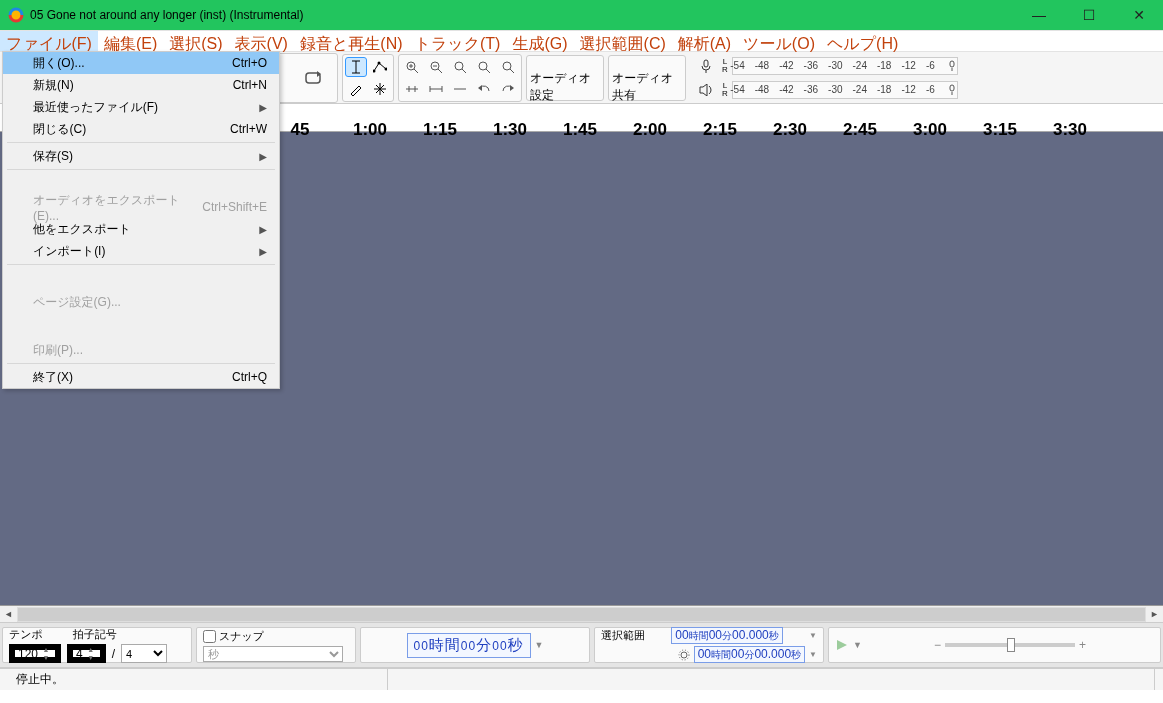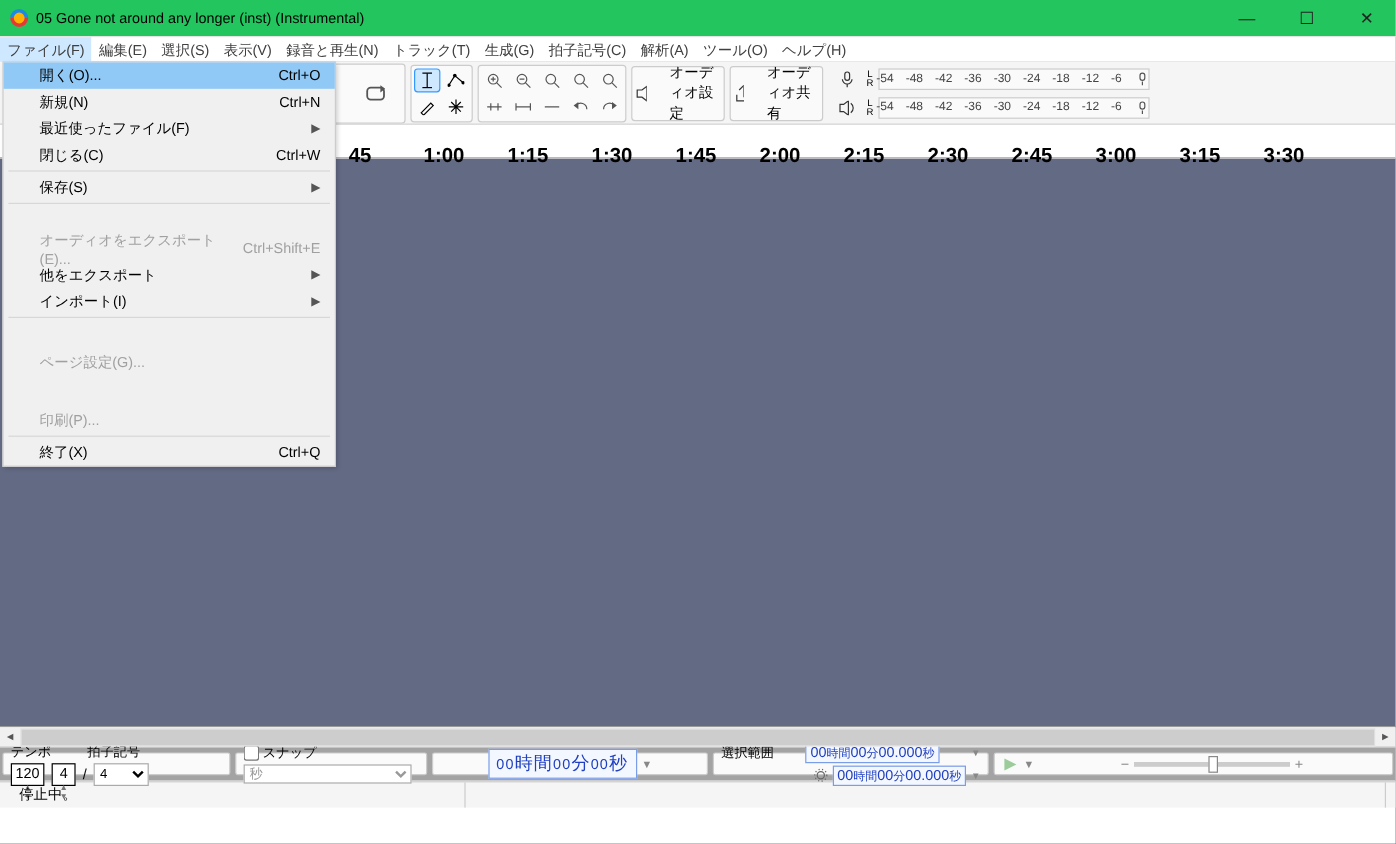--- a/index.html
+++ b/index.html
@@ -7,40 +7,40 @@
 
 
 .titlebar { display: flex; align-items: center; height: 30px; padding: 0 8px; background: #22c55e; }
 .titlebar .logo { width: 16px; height: 16px; margin-right: 6px; }
 .titlebar .title { flex: 1; font-size: 12px; color: #000; }
 .win-controls { display: flex; gap: 18px; align-items: center; }
 .win-controls span { width: 32px; text-align: center; font-size: 14px; color: #222; cursor: default; }
 
 
 .menubar { display: flex; height: 22px; background: #fff; border-top: 1px solid #e3e3e3; border-bottom: 1px solid #e3e3e3;}
-.menubar .mitem { padding: 3px 6px; font-size: 12px; color: #404040; cursor: default; }
+.menubar .mitem { padding: 3px 6px; font-size: 16px; color: #c2410c; cursor: default; }
 .menubar .mitem.open { background: #cde8ff; }
 
 
 .dropdown {
   position: absolute; top: 51px; left: 2px; width: 278px;
   background: #f0f0f0; border: 1px solid #ccc; box-shadow: 2px 2px 4px rgba(0,0,0,0.2); z-index: 100;
 }
 .dropdown .drow { display: flex; justify-content: space-between; align-items: center; height: 22px; padding: 0 12px 0 30px; color: #000; }
 .dropdown .drow.highlight { background: #90c8f6; }
 .dropdown .drow.disabled { color: #a0a0a0; margin-top: 26px; }
 .dropdown hr { border: none; border-top: 1px solid #d7d7d7; margin: 2px 4px; }
 .dropdown .arrow { font-size: 10px; color: #555; }
 
 
 .toolbar { display: flex; align-items: center; height: 52px; background: #f5f5f5; border-bottom: 1px solid #ccc; padding: 0 4px; }
 .tgroup { display: flex; align-items: center; border: 1px solid #ccc; background: #fafafa; border-radius: 3px; margin-right: 4px; padding: 1px; }
 .tbtn { width: 28px; height: 28px; display: flex; align-items: center; justify-content: center; border: 1px solid transparent; margin: 1px; }
 .tbtn.large { width: 44px; height: 44px; }
-.tbtn.wide { width: 72px; height: 40px; flex-direction: row; gap: 19px; font-size: 11px; }
+.tbtn.wide { width: 72px; height: 40px; flex-direction: column; gap: 19px; font-size: 11px; }
 .tbtn.sel { background: #cde8ff; border: 1px solid #3399ff; border-radius: 3px; }
 .subgrid { display: grid; grid-template-columns: repeat(5,24px); grid-auto-rows: 22px; }
 .subgrid2b { display: grid; grid-template-columns: repeat(2,24px); grid-auto-rows: 22px; }
 .subgrid .tbtn, .subgrid2 .tbtn, .subgrid2b .tbtn { width:22px; height:20px; margin:1px; }
 
 
 .metercol { display:flex; flex-direction:column; margin-left:4px; }
 .meterpair { display:flex; align-items:center; gap:4px; }
 .lr { font-size:8px; line-height:8px; text-align:center; }
 .meter { width: 226px; height: 18px; border: 1px solid #ccc; background: #fafafa; position: relative; display:flex; align-items:center; justify-content:flex-end; gap:10px; padding:0 0 0 4px; font-size:10px; color:#444; }
@@ -52,25 +52,25 @@
 .ruler .tick { position: absolute; top: 16px; font-size: 17px; color: #000; font-weight: bold; transform: translateX(-50%); }
 .tracks { height: 474px; background: #636a84; border-bottom: 1px solid #999; }
 
 
 .hscroll { height: 17px; background: #f0f0f0; display: flex; align-items: center; border-bottom: 1px solid #ccc; }
 .hscroll .track { flex: 1; height: 15px; background: #f0f0f0; position: relative; border: 1px solid #dedede; }
 .hscroll .thumb { position:absolute; left:0; width: 100%; height:100%; background:#cdcdcd; }
 .hscroll .sbtn { width: 17px; height: 15px; display:flex; align-items:center; justify-content:center; font-size:9px; color:#555; }
 
 
-.bottom { display:flex; height:28px; background:#a3a3a3; border-bottom:1px solid #ccc; }
+.bottom { display:flex; height:45px; background:#e5e5e5; border-bottom:1px solid #ccc; }
 .panel { border:1px solid #ccc; background:#fafafa; border-radius:2px; margin:4px 2px; padding:2px 6px; display:flex; flex-direction:column; justify-content:center; }
 .panel.row { flex-direction:row; align-items:center; gap:4px; }
 .small-label { font-size: 11px; color:#000; }
-.numbox { display:flex; align-items:center; border:1px solid #000000; background:#fff; height:19px; padding: 0 3px; gap:2px;flex-direction:column; }
+.numbox { display:flex; align-items:center; border:6px solid #000000; background:#fff; height:19px; padding: 0 3px; gap:2px; }
 .spinner { width:12px; display:flex; flex-direction:column; }
 .spinner div { height:8px; font-size:7px; text-align:center; line-height:7px; color:#777; }
 select, .combo { height: 19px; border:1px solid #aaa; background:#fff; font-size:11px; }
 .timecode { font-family: "Segoe UI", monospace; font-size: 20px; color:#2040c0; letter-spacing:1px; background:#f3f7ff; border:1px solid #7a9de8; padding: 2px 6px; display:flex; align-items:baseline; }
 .timecode small { font-size: 15px; color:#2040c0; }
 .sel-time { font-size:12px; color:#2040c0; background:#f3f7ff; border:1px solid #7a9de8; padding:0 3px; letter-spacing:0px; display:flex; align-items:baseline; }
 .sel-time small {font-size:10px;}
 .slider { width:130px; height:4px; background:#ccc; position:relative; }
 .slider .knob { position:absolute; top:-5px; width:8px; height:14px; background:#fff; border:1px solid #888; }
 
@@ -98,21 +98,21 @@
 </div>
 
 <div class="menubar">
   <div class="mitem open">ファイル(F)</div>
   <div class="mitem">編集(E)</div>
   <div class="mitem">選択(S)</div>
   <div class="mitem">表示(V)</div>
   <div class="mitem">録音と再生(N)</div>
   <div class="mitem">トラック(T)</div>
   <div class="mitem">生成(G)</div>
-  <div class="mitem">拍子記号(C)</div>
+  <div class="mitem">選択範囲(C)</div>
   <div class="mitem">解析(A)</div>
   <div class="mitem">ツール(O)</div>
   <div class="mitem">ヘルプ(H)</div>
 </div>
 
 <div class="dropdown" id="file-menu">
     <div class="drow highlight">
       <span>開く(O)...</span>
       <span>Ctrl+O</span>
     </div>

